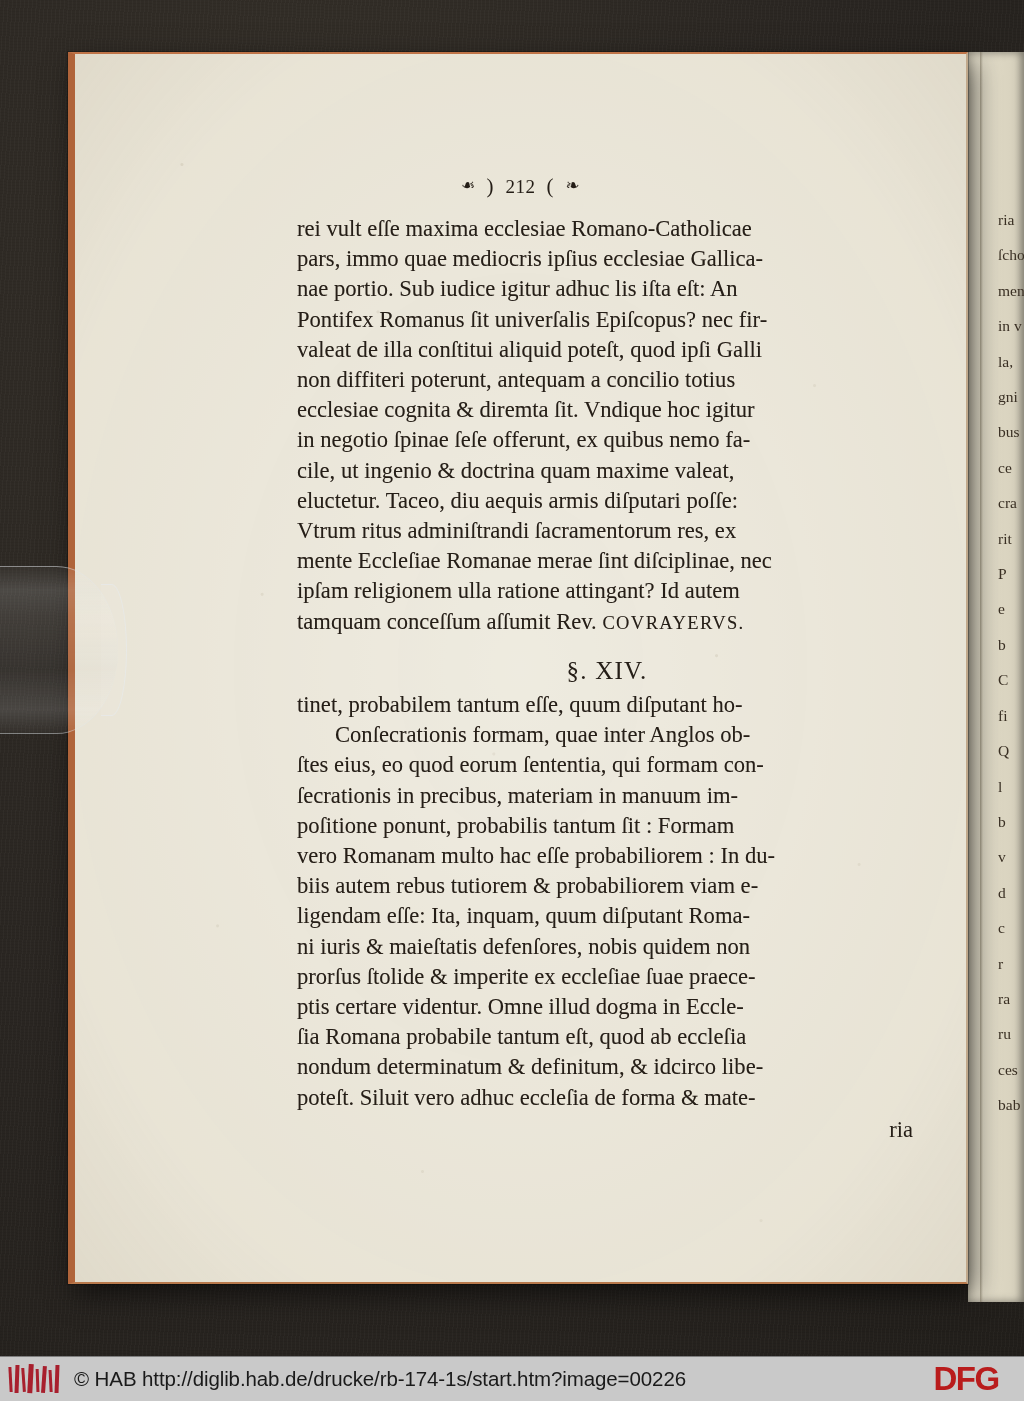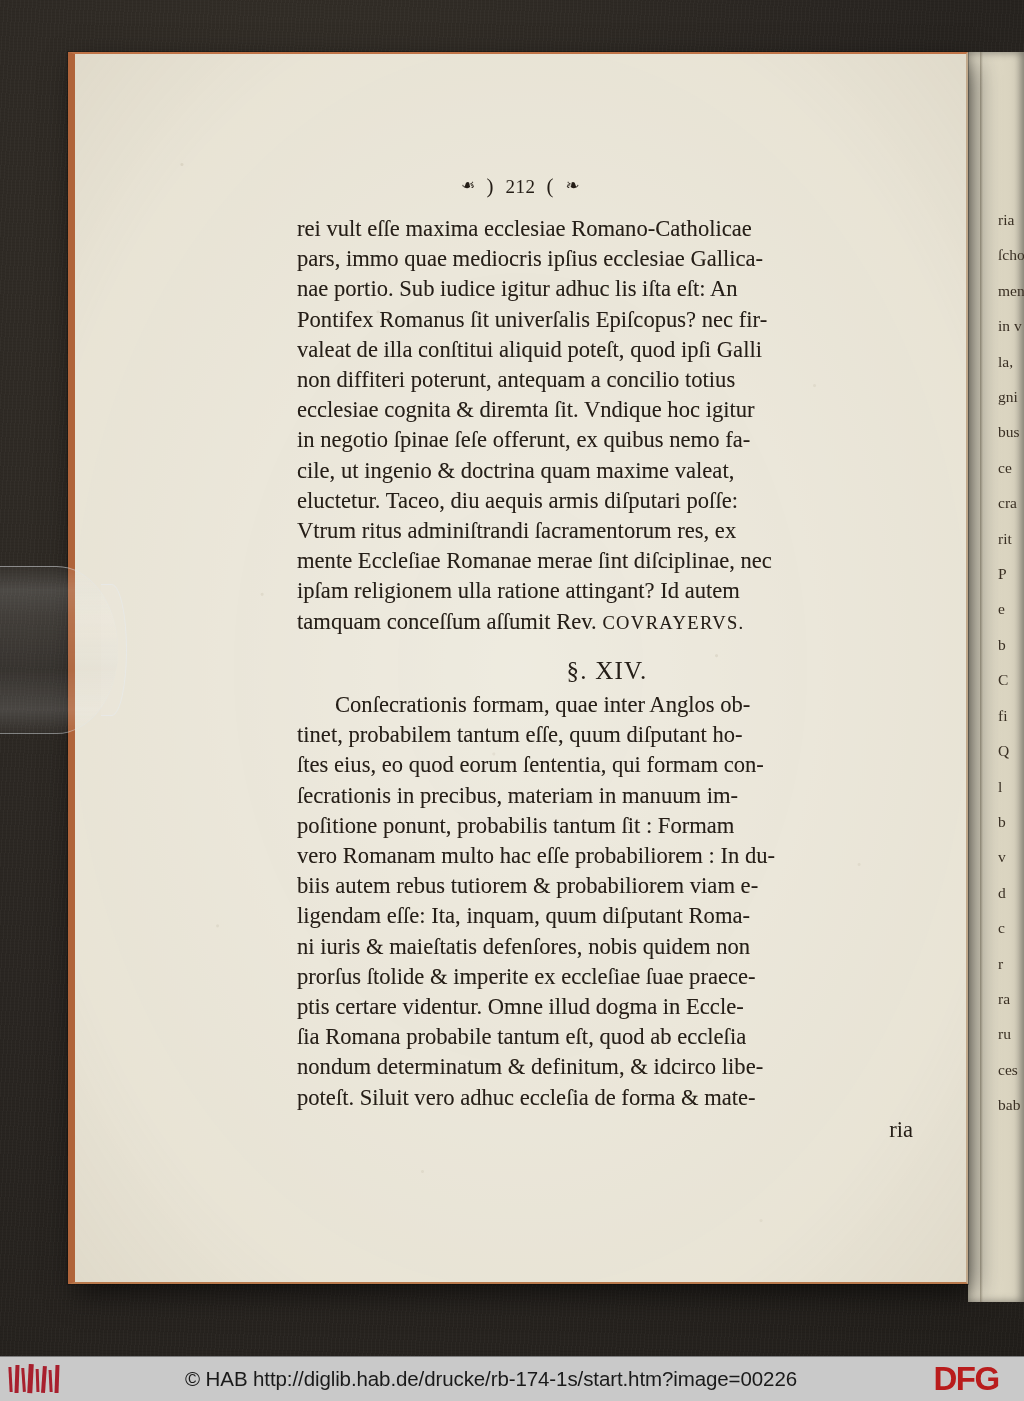--- a/index.html
+++ b/index.html
@@ -152,21 +152,21 @@
     display:flex; align-items:center;
     border-top:1px solid #7e7e7e;
   }
   #hab-logo {
     width:74px; height:45px;
     display:flex; align-items:center; justify-content:center;
     flex:0 0 auto;
   }
   #hab-logo svg { display:block; }
   #footer-url {
-    flex:1 1 auto; text-align:center;
+    flex:1 1 auto; 
     font-family:"Liberation Sans", sans-serif;
     font-size:20.5px; color:#1a1a1a; letter-spacing:-.1px;
     white-space:nowrap;
   }
   #dfg-logo {
     flex:0 0 auto; width:116px; height:45px;
     display:flex; align-items:center; justify-content:center;
     font-family:"Liberation Sans", sans-serif;
     font-weight:bold; font-size:33px; color:#b91c1c;
     letter-spacing:-1.5px;
@@ -238,22 +238,22 @@
       </div>
 
     <div class="ln">
       <span>tamquam  conceſſum aſſumit Rev.</span>
       <span class="smallcaps">COVRAYERVS.</span>
     </div>
 
     <div id="sec-head">§. XIV.</div>
 
     <div id="para2">
+        <div class="ln">tinet,  probabilem tantum eſſe,  quum diſputant ho-</div>
         <div class="ln"><span class="indent"></span>Conſecrationis formam,  quae inter Anglos ob-</div>
-        <div class="ln">tinet,  probabilem tantum eſſe,  quum diſputant ho-</div>
         <div class="ln">ſtes eius, eo quod eorum ſententia, qui formam con-</div>
         <div class="ln">ſecrationis in precibus,  materiam  in   manuum  im-</div>
         <div class="ln">poſitione ponunt,  probabilis  tantum  ſit : Formam</div>
         <div class="ln">vero Romanam multo hac eſſe probabiliorem : In du-</div>
         <div class="ln">biis autem rebus tutiorem  &amp;  probabiliorem  viam e-</div>
         <div class="ln">ligendam eſſe:  Ita, inquam,  quum diſputant Roma-</div>
         <div class="ln">ni iuris &amp; maieſtatis defenſores,  nobis  quidem  non</div>
         <div class="ln">prorſus ſtolide  &amp;  imperite ex eccleſiae ſuae praece-</div>
         <div class="ln">ptis certare videntur.    Omne illud dogma in Eccle-</div>
         <div class="ln">ſia Romana  probabile  tantum  eſt,  quod ab eccleſia</div>

